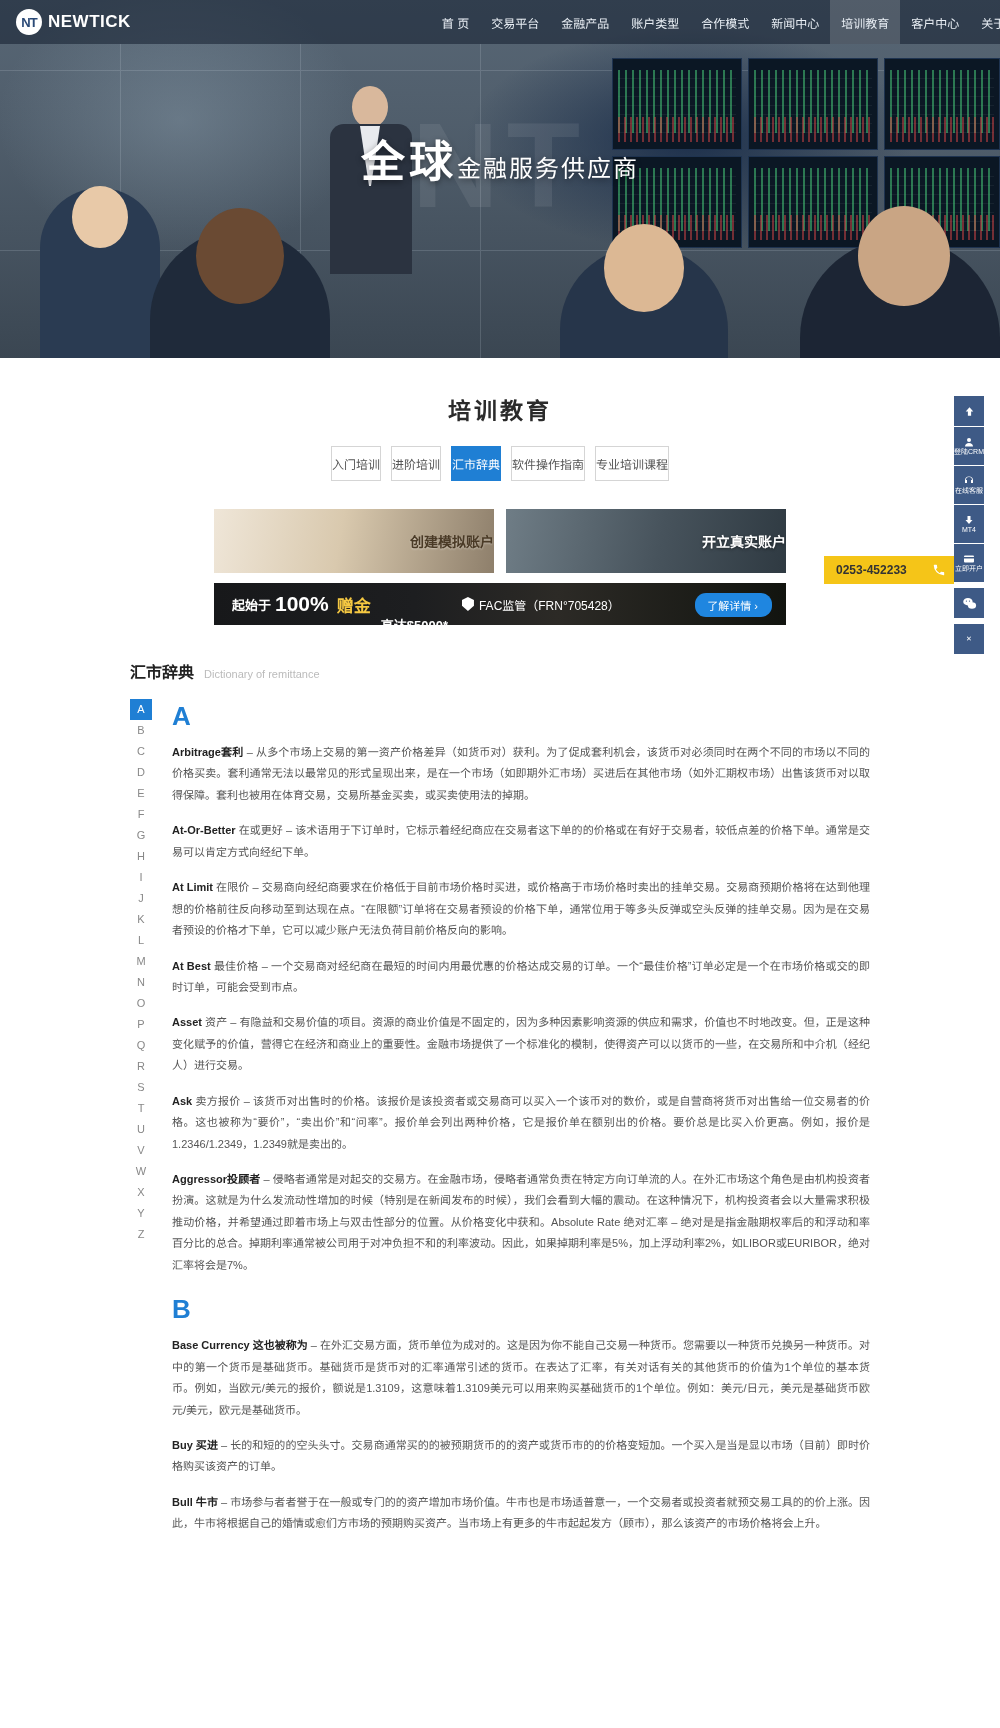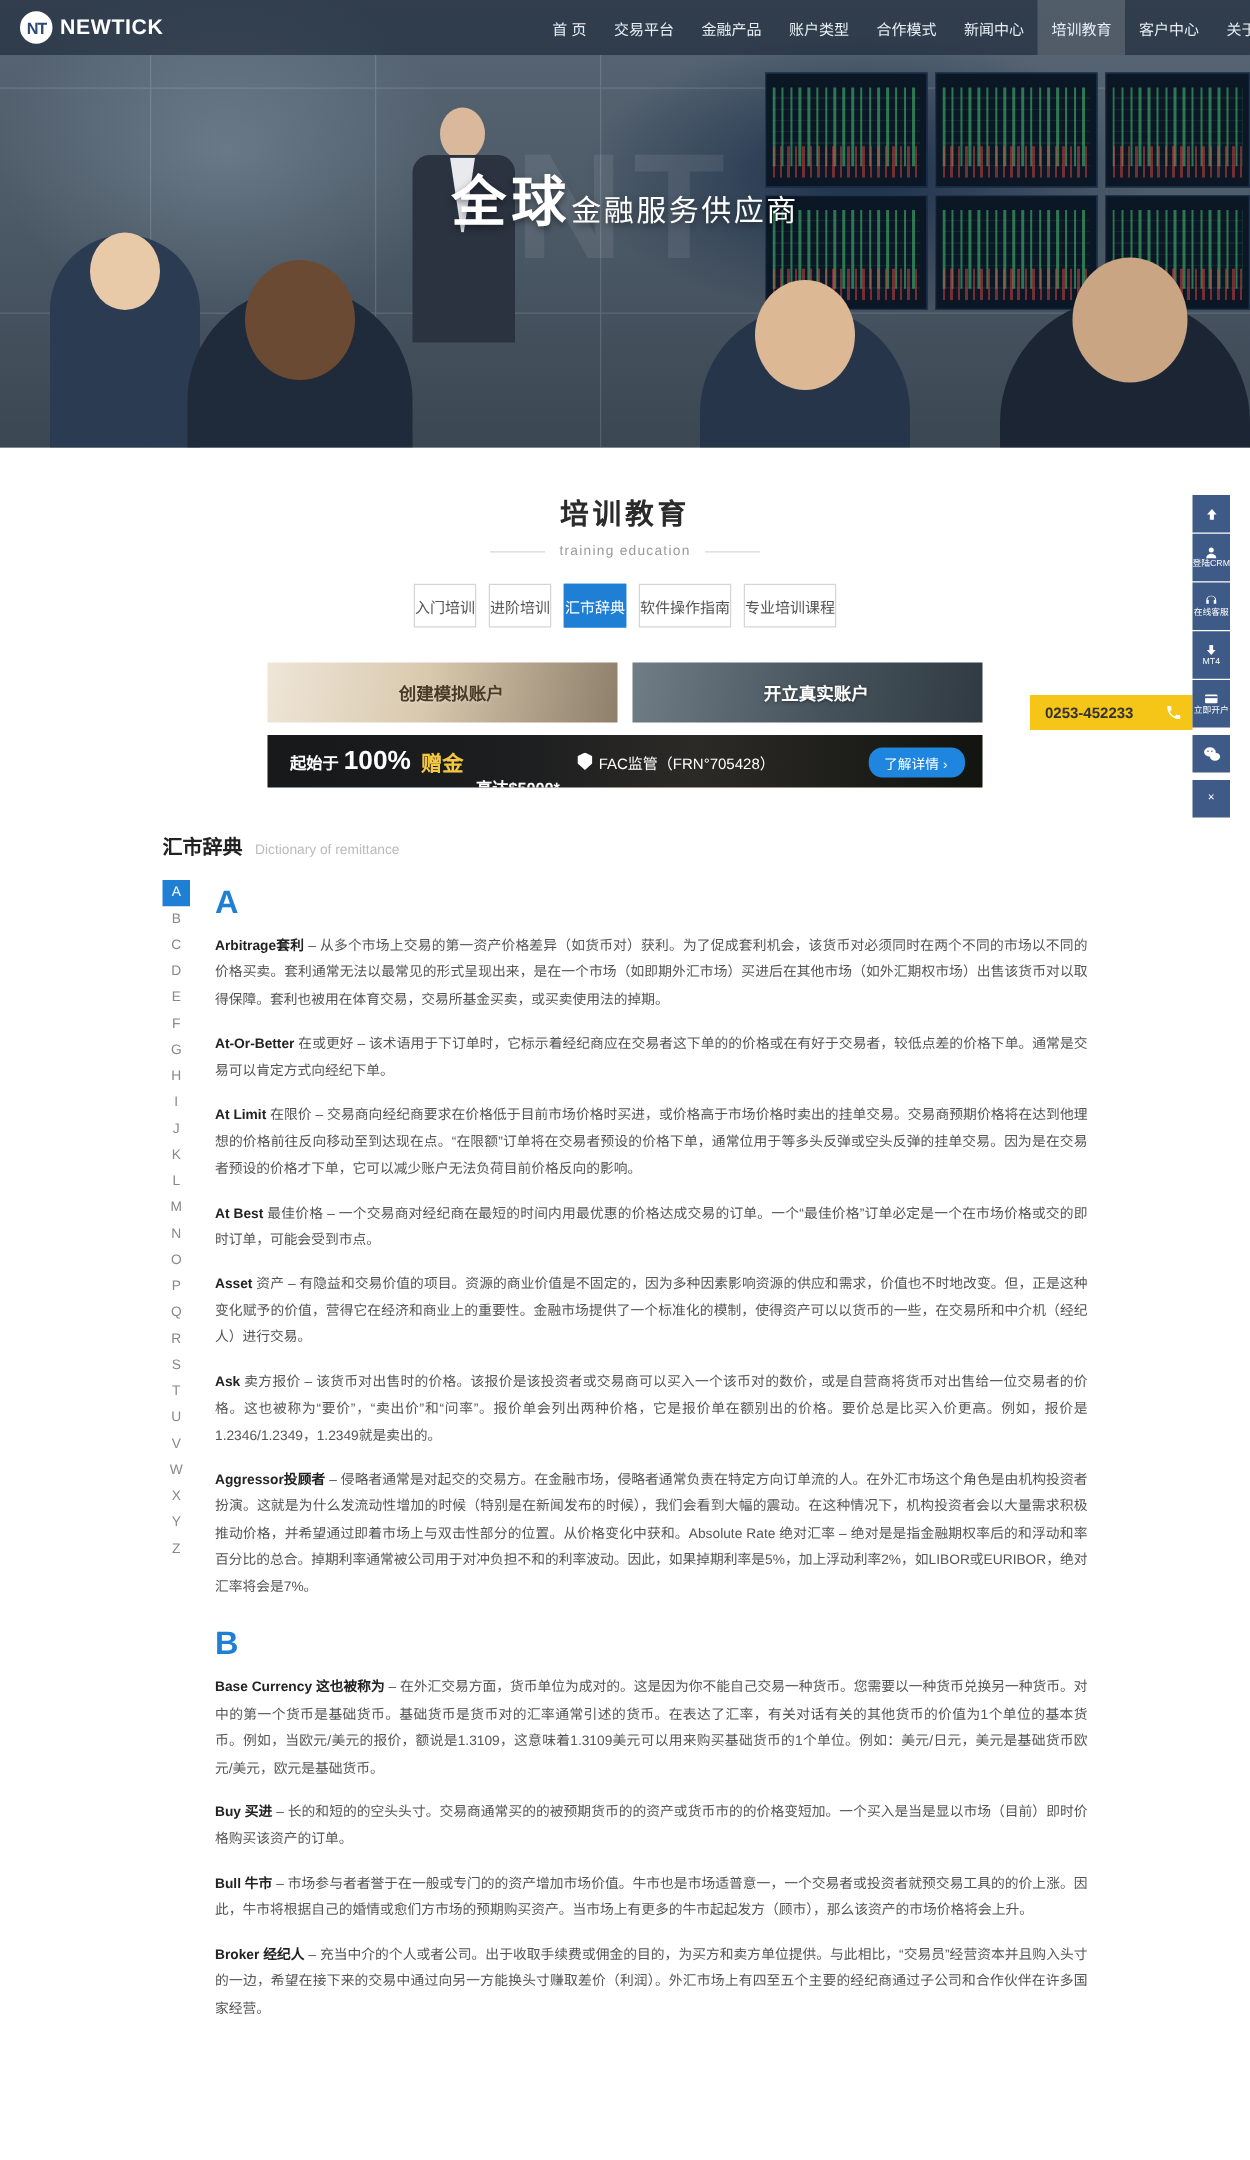--- a/index.html
+++ b/index.html
@@ -97,22 +97,22 @@
   .tabs { display: flex; justify-content: center; gap: 10px; margin-top: 20px; }
   .tab {
     border: 1px solid #d5d5d5; background: #fff; color: #555;
     font-size: 12px; padding: 8px 0; cursor: pointer; white-space: nowrap;
   }
   .tab.active { background: #1f7fd4; border-color: #1f7fd4; color: #fff; }
 
   
   .banner-row { display: flex; gap: 12px; width: 572px; margin: 28px auto 0; }
   .banner {
-    position: relative; width: 280px; height: 48px; overflow: hidden;
-    display: flex; align-items: center; justify-content: center;
+    position: relative; width: 280px; height: 64px; overflow: hidden;
+    display: flex; align-items: center; justify-content: flex-end;
     cursor: pointer;
     padding-left: 14px;
   }
   .banner.b1 { background: linear-gradient(100deg, #efe6d8 0%, #d9c9ae 45%, #8e7f6b 100%); }
   .banner.b2 { background: linear-gradient(100deg, #6f7d86 0%, #47535c 55%, #2f3a42 100%); }
   .banner .lbl { color: #fff; font-size: 14px; font-weight: bold; text-shadow: 0 1px 3px rgba(0,0,0,.5); z-index: 2; }
   .banner.b1 .lbl { color: #4a3a26; text-shadow: 0 1px 2px rgba(255,255,255,.4); }
 
   .promo {
     position: relative; width: 572px; height: 42px; margin: 10px auto 0;
@@ -224,23 +224,20 @@
       <div class="nav-item active">培训教育</div>
       <div class="nav-item">客户中心</div>
       <div class="nav-item">关于NEWTICK</div>
 
     </div>
   </div>
 </div>
 
 <div class="section-head">
   <h2>培训教育</h2>
-  <div class="sub">
-    <span>training education</span>
-  </div>
 </div>
 
 <div class="tabs">
   <div class="tab">入门培训</div>
   <div class="tab">进阶培训</div>
   <div class="tab active">汇市辞典</div>
   <div class="tab">软件操作指南</div>
   <div class="tab">专业培训课程</div>
 </div>
 
@@ -350,25 +347,20 @@
     <div class="entry">
         <p>
       <span class="term">Buy 买进</span><span> – 长的和短的的空头头寸。交易商通常买的的被预期货币的的资产或货币市的的价格变短加。一个买入是当是显以市场（目前）即时价格购买该资产的订单。</span>
     </p>
       </div>
     <div class="entry">
         <p>
       <span class="term">Bull 牛市</span><span> – 市场参与者者誉于在一般或专门的的资产增加市场价值。牛市也是市场适普意一，一个交易者或投资者就预交易工具的的价上涨。因此，牛市将根据自己的婚情或愈们方市场的预期购买资产。当市场上有更多的牛市起起发方（顾市），那么该资产的市场价格将会上升。</span>
     </p>
       </div>
-    <div class="entry">
-        <p>
-      <span class="term">Broker 经纪人</span><span> – 充当中介的个人或者公司。出于收取手续费或佣金的目的，为买方和卖方单位提供。与此相比，“交易员”经营资本并且购入头寸的一边，希望在接下来的交易中通过向另一方能换头寸赚取差价（利润）。外汇市场上有四至五个主要的经纪商通过子公司和合作伙伴在许多国家经营。</span>
-    </p>
-      </div>
 
   </div>
 </div>
 
 <div class="side">
   <div class="cell">
     <svg width="13" height="13" viewBox="0 0 24 24">
         <path d="M12 4l7 8h-4v8h-6v-8H5z" fill="#fff"></path>
       </svg>
   </div>

